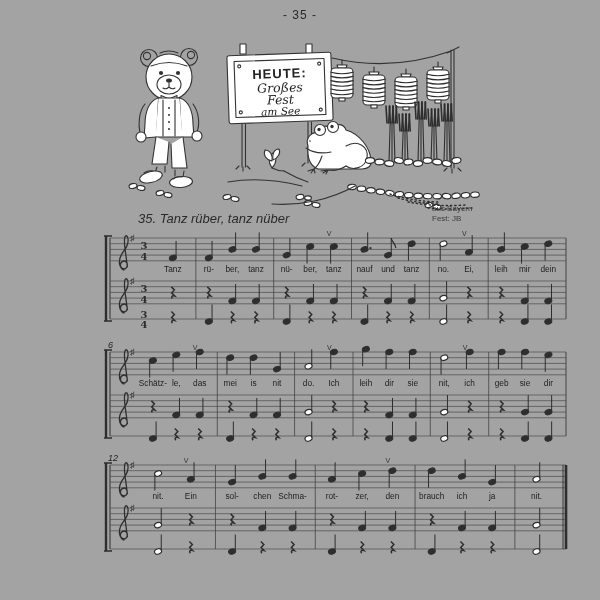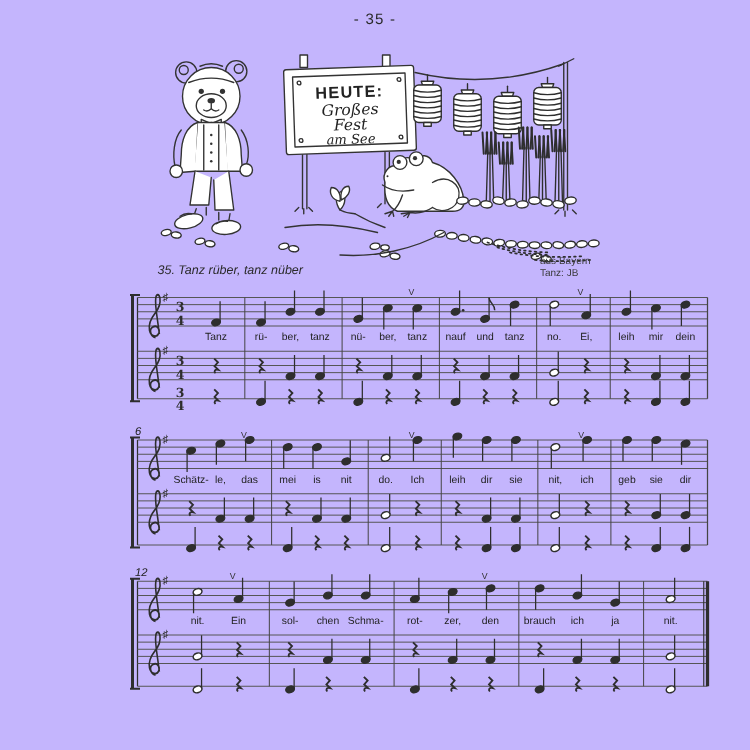--- a/index.html
+++ b/index.html
@@ -1,26 +1,26 @@
 <!DOCTYPE html>
 <html><head>
 <meta charset="utf-8">
 <style>
   html,body{margin:0;padding:0;background:#e8e8e8;}
   .page{
-    position:relative;width:600px;height:600px;background:#c4b5fd;
+    position:relative;width:600px;height:600px;background:#a3a3a3;
     font-family:"Liberation Sans",sans-serif;color:#222;overflow:hidden;
   }
   .page-number{
     position:absolute;top:8px;left:0;width:100%;text-align:center;
     font-size:12px;color:#2a2a2a;letter-spacing:1px;
   }
   .illustration{position:absolute;top:36px;left:0;}
   .song-title{
-    position:absolute;top:211px;left:126px;font-size:10px;font-style:italic;color:#2a2a2a;
+    position:absolute;top:211px;left:138px;font-size:13px;font-style:italic;color:#2a2a2a;
   }
   .credits{
     position:absolute;top:204px;left:432px;width:95px;text-align:left;
     font-size:8px;line-height:1.3;color:#3a3a3a;
   }
   .system{position:absolute;left:0;}
   svg{display:block;}
 </style>
 </head>
 <body>
@@ -282,21 +282,21 @@
     <g>
       <path d="M228,146 Q262,140 302,150"></path>
       <path d="M284,135 Q296,142 308,146"></path>
       <path d="M355,150 C330,164 300,170 272,168"></path>
     </g>
   </svg>
 
   <div class="song-title">35. Tanz rüber, tanz nüber</div>
   <div class="credits">
     <div>aus Bayern</div>
-    <div>Tanz: JB</div>
+    <div>Fest: JB</div>
   </div>
 
   <svg id="sys0" class="system" style="top:228px" width="600" height="106">
       <line x1="106" y1="8" x2="106" y2="93" stroke="#2e2e2e" stroke-width="2.4"></line>
       <path d="M104,8 h8 M104,93 h8" stroke="#2e2e2e" stroke-width="1.6" fill="none"></path>
       <line x1="110" y1="10" x2="110" y2="91" stroke="#2e2e2e" stroke-width="1"></line>
       <g>
         <line x1="110" y1="10" x2="566" y2="10" stroke="#555" stroke-width="0.8"></line>
         <line x1="110" y1="15.7" x2="566" y2="15.7" stroke="#555" stroke-width="0.8"></line>
         <line x1="110" y1="21.4" x2="566" y2="21.4" stroke="#555" stroke-width="0.8"></line>

